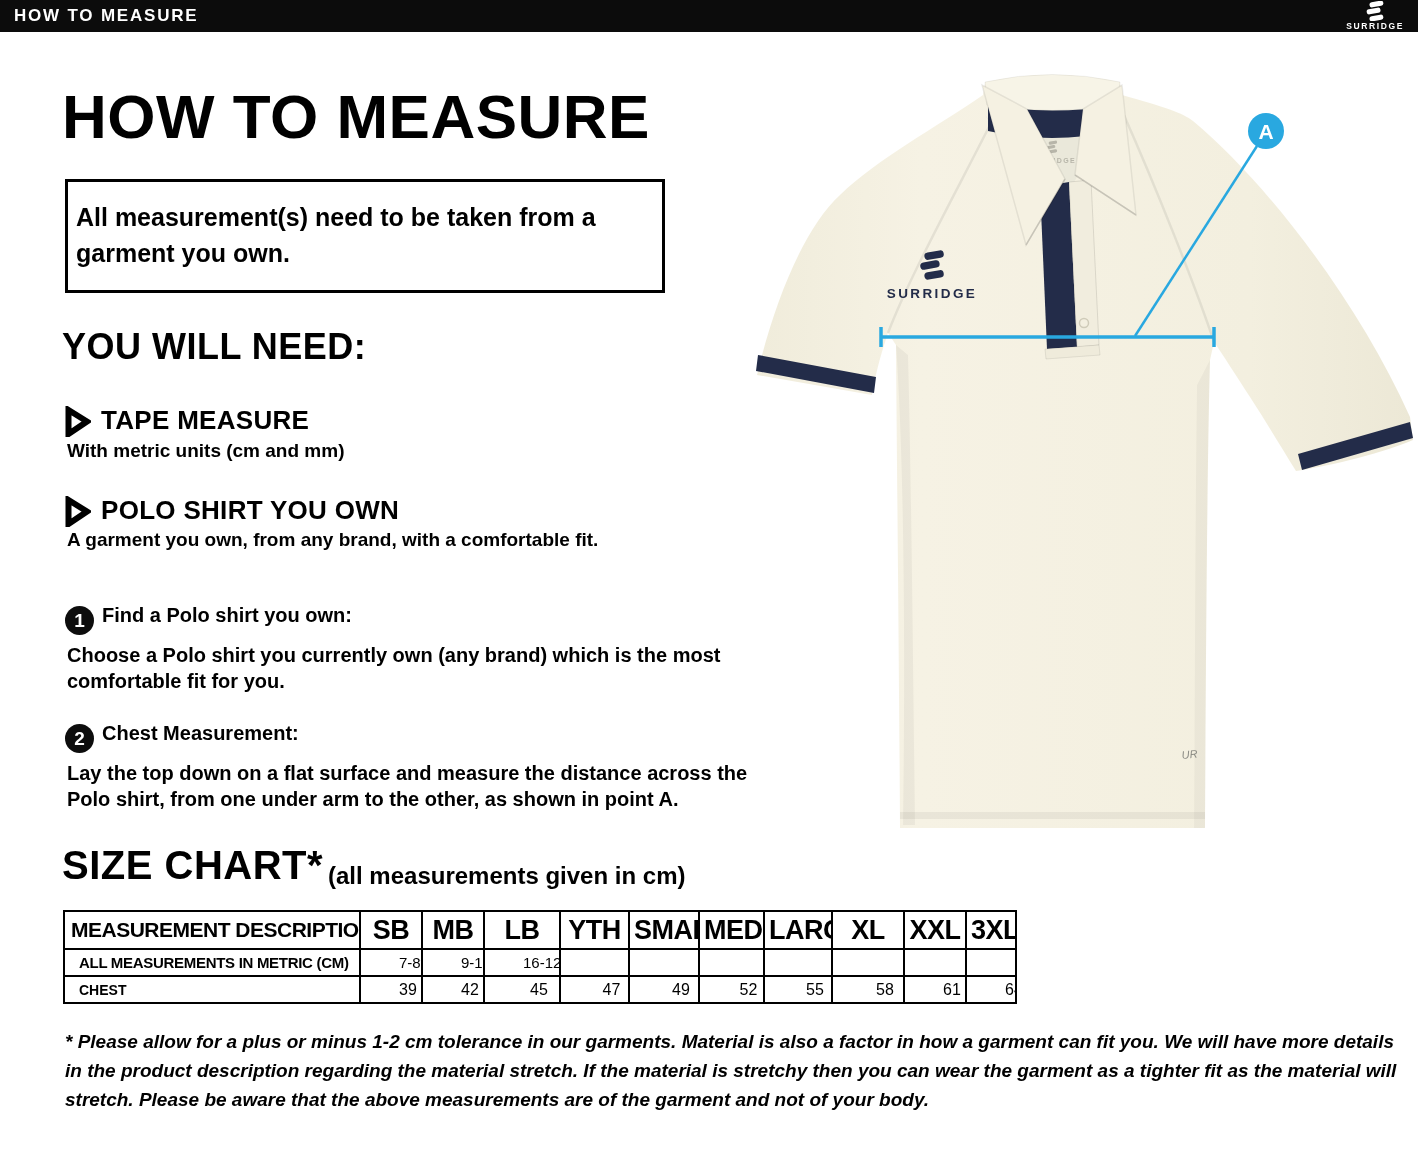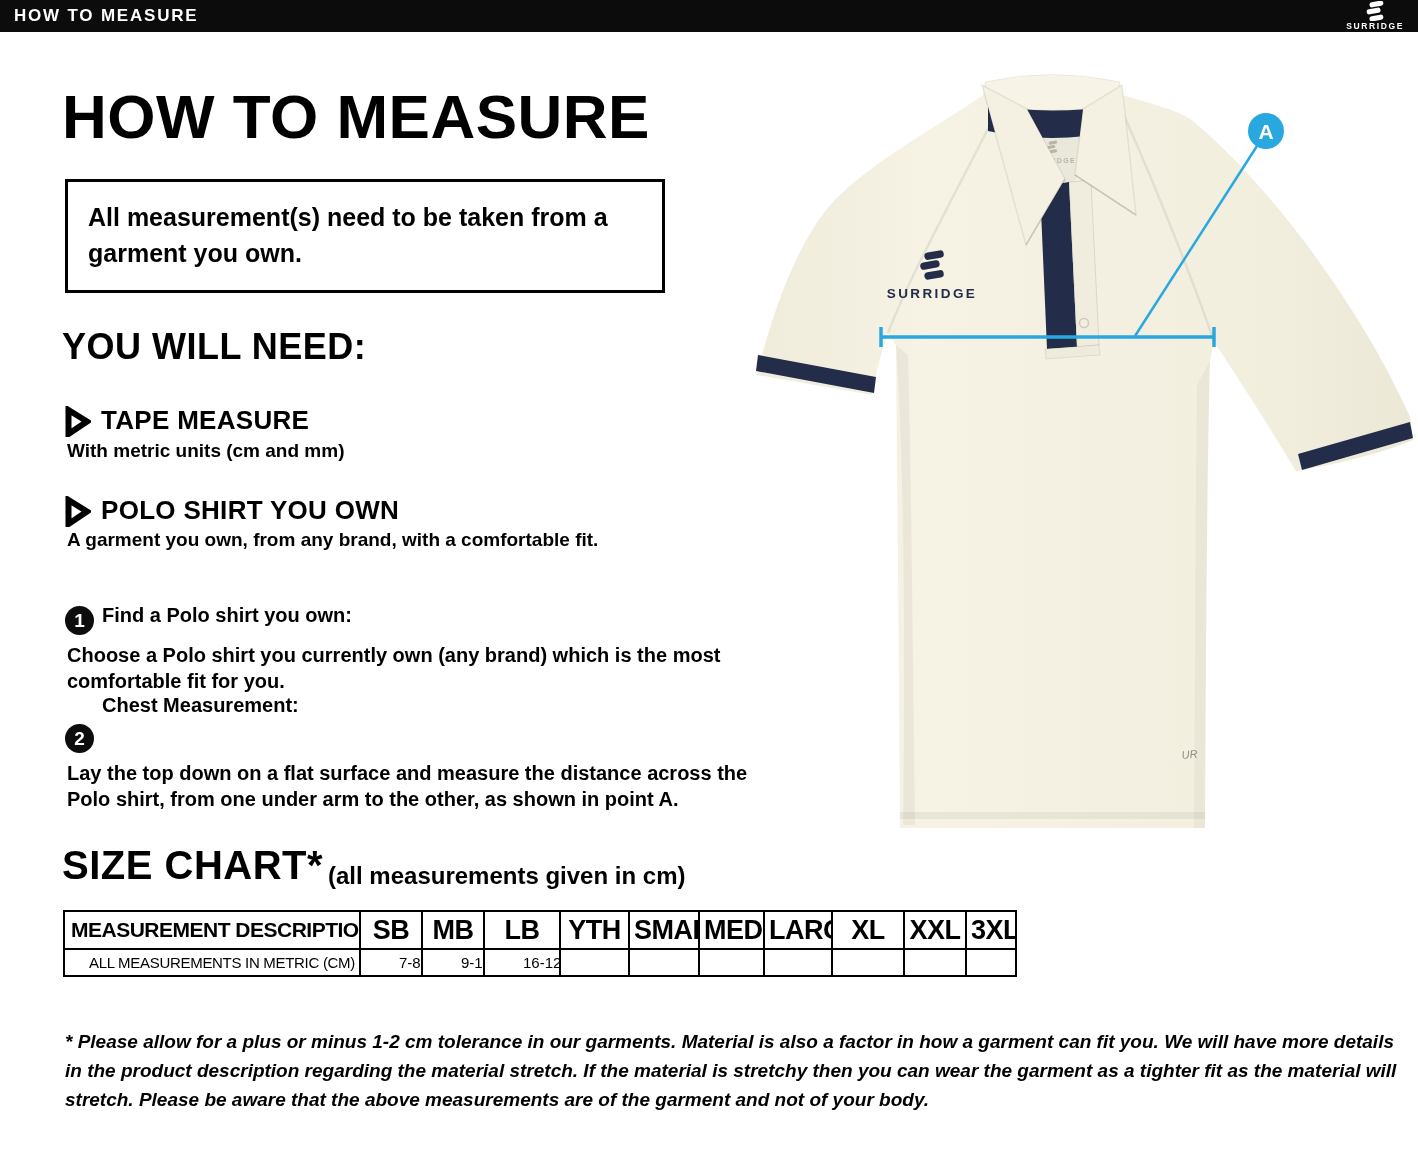--- a/index.html
+++ b/index.html
@@ -14,21 +14,21 @@
   .topbar{left:0;top:0;width:1418px;height:32px;background:#0c0c0c;
     display:flex;align-items:center;justify-content:space-between;
     padding:0 14px;box-sizing:border-box;}
   .topbar-title{color:#fff;font-size:17px;font-weight:bold;letter-spacing:1.8px;}
   .brand{display:flex;flex-direction:column;align-items:center;line-height:1;}
   .brand-name{color:#fff;font-size:8.5px;font-weight:bold;letter-spacing:1.6px;margin-top:1px;}
 
   
   .h1{left:62px;top:86px;font-size:62px;font-weight:bold;letter-spacing:0.5px;line-height:1;}
   .note-box{left:65px;top:179px;width:600px;box-sizing:border-box;
-    border:3px solid #000;padding:17px 20px 19px 20px;
+    border:3px solid #000;padding:17px 20px 19px 8px;
     font-size:25px;font-weight:bold;line-height:36px;}
   .h2{left:62px;top:326px;font-size:36px;font-weight:bold;letter-spacing:0.5px;}
 
   .need-icon{left:64px;width:27px;height:31px;}
   .need-title{font-size:26px;font-weight:bold;letter-spacing:0.3px;}
   .need-sub{left:67px;font-size:19px;font-weight:bold;}
 
   .step-circle{left:65px;width:29px;height:29px;border-radius:50%;background:#0d0d0d;
     color:#fff;font-size:19px;font-weight:bold;display:flex;align-items:center;justify-content:center;}
   .step-title{left:102px;font-size:20px;font-weight:bold;}
@@ -37,21 +37,21 @@
   .h3{left:62px;top:843px;font-size:40px;font-weight:bold;letter-spacing:0.5px;}
   .h3-suffix{left:320px;top:862px;font-size:24px;font-weight:bold;margin-left:8px;}
 
   
   table.size{left:63px;top:910px;position:absolute;border-collapse:collapse;
     table-layout:fixed;width:952px;}
   table.size th,table.size td{border:2px solid #000;padding:0 4px;text-align:center;overflow:hidden;white-space:nowrap;}
   table.size th{font-size:27px;font-weight:bold;height:36px;letter-spacing:-0.5px;}
   table.size th.desc{font-size:21px;text-align:left;padding-left:6px;}
   table.size td{font-size:16px;height:25px;padding-left:38px;}
-  table.size td.lbl{text-align:right;padding-left:6px;font-weight:normal;font-size:14.5px;letter-spacing:-0.3px;}
+  table.size td.lbl{text-align:left;padding-left:14px;font-weight:bold;font-size:14.5px;letter-spacing:-0.3px;}
   table.size tr.age td{font-size:15px;}
 
   .footnote{left:65px;top:1027px;width:1345px;
     font-size:19px;font-weight:bold;font-style:italic;line-height:29px;}
 
   .shirt-wrap{left:745px;top:55px;width:673px;height:810px;}
 </style>
 </head>
 <body>
 
@@ -85,21 +85,21 @@
   <path d="M4.5 4 L23 15.5 L4.5 28 Z" fill="#ffffff" stroke="#000000" stroke-width="6" stroke-linejoin="miter"></path>
 </svg>
 <div class="abs need-title" style="left:101px;top:495px">POLO SHIRT YOU OWN</div>
 <div class="abs need-sub" style="top:529px">A garment you own, from any brand, with a comfortable fit.</div>
 
 <div class="abs step-circle" style="top:606px">1</div>
 <div class="abs step-title" style="top:604px">Find a Polo shirt you own:</div>
 <div class="abs step-body" style="top:642px">Choose a Polo shirt you currently own (any brand) which is the most comfortable fit for you.</div>
 
 <div class="abs step-circle" style="top:724px">2</div>
-<div class="abs step-title" style="top:694px">Chest Measurement:</div>
+<div class="abs step-title" style="top:722px">Chest Measurement:</div>
 <div class="abs step-body" style="top:760px">Lay the top down on a flat surface and measure the distance across the Polo shirt, from one under arm to the other, as shown in point A.</div>
 
 <div class="abs h3">SIZE CHART*</div>
 <div class="abs h3-suffix">(all measurements given in cm)</div>
 
 <table class="size">
   <colgroup>
     <col style="width:296px">
       <col style="width:62px">
       <col style="width:62px">
@@ -132,20 +132,33 @@
     <td>9-10yrs</td>
     <td>16-12yrs</td>
     <td></td>
     <td></td>
     <td></td>
     <td></td>
     <td></td>
     <td></td>
     <td></td>
   </tr>
+  <tr>
+    <td class="lbl" style="font-size:14px;letter-spacing:0">CHEST</td>
+    <td>39</td>
+    <td>42</td>
+    <td>45</td>
+    <td>47</td>
+    <td>49</td>
+    <td>52</td>
+    <td>55</td>
+    <td>58</td>
+    <td>61</td>
+    <td>64</td>
+  </tr>
 </tbody>
   </table>
 
 <div class="abs footnote">* Please allow for a plus or minus 1-2 cm tolerance in our garments. Material is also a factor in how a garment can fit you. We will have more details in the product description regarding the material stretch.  If the material is stretchy then you can wear the garment as a tighter fit as the material will stretch.  Please be aware that the above measurements are of the garment and not of your body.</div>
 
 <div class="abs shirt-wrap">
 <svg width="673" height="810" viewBox="0 0 673 810">
   <defs>
     <linearGradient id="bodyGrad" x1="0" y1="0" x2="1" y2="0">
       <stop offset="0" stop-color="#f0ecdb"></stop>

